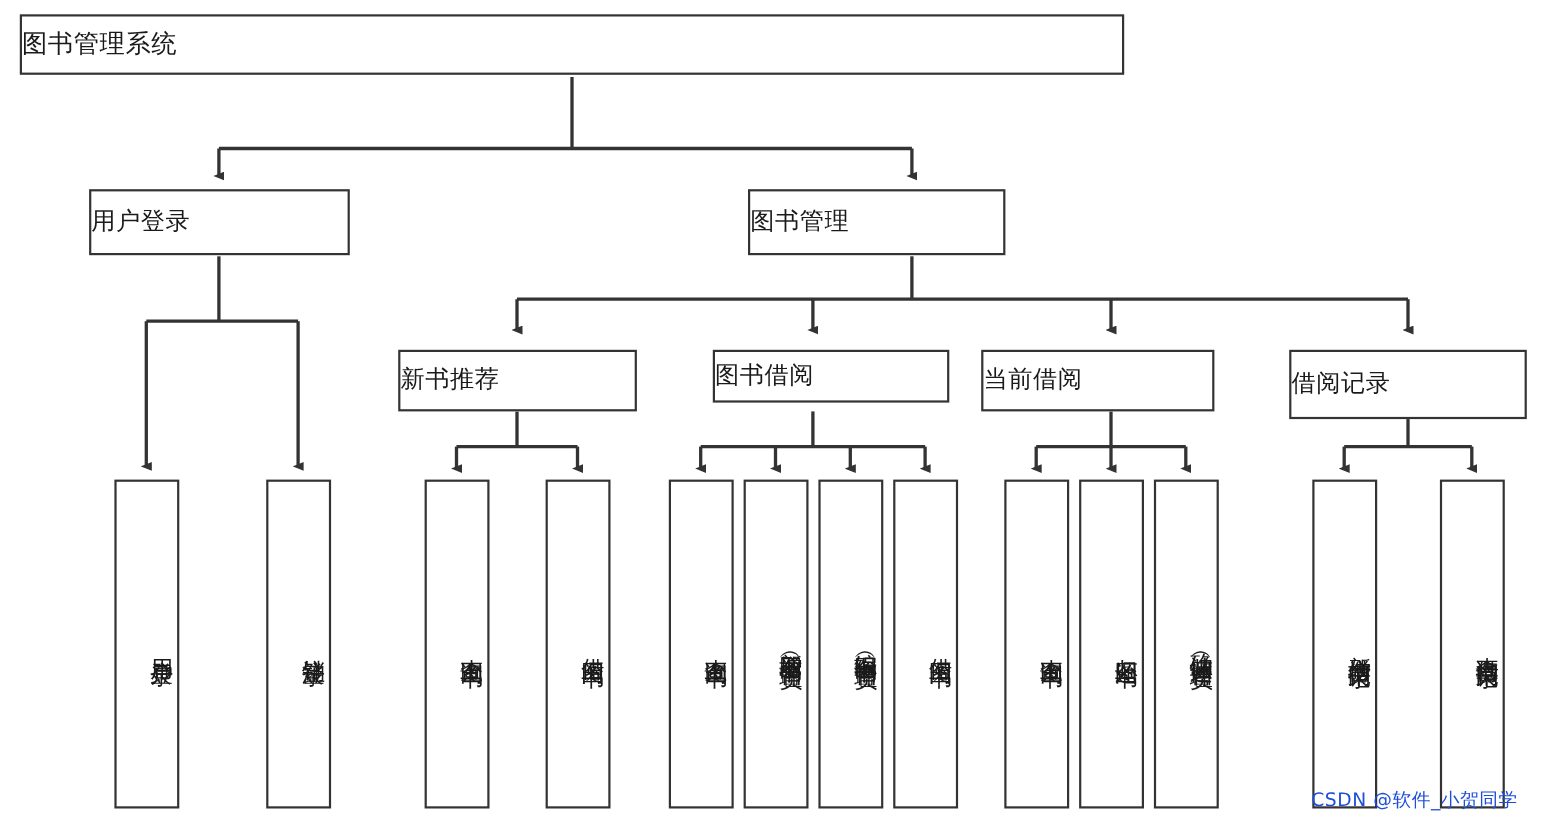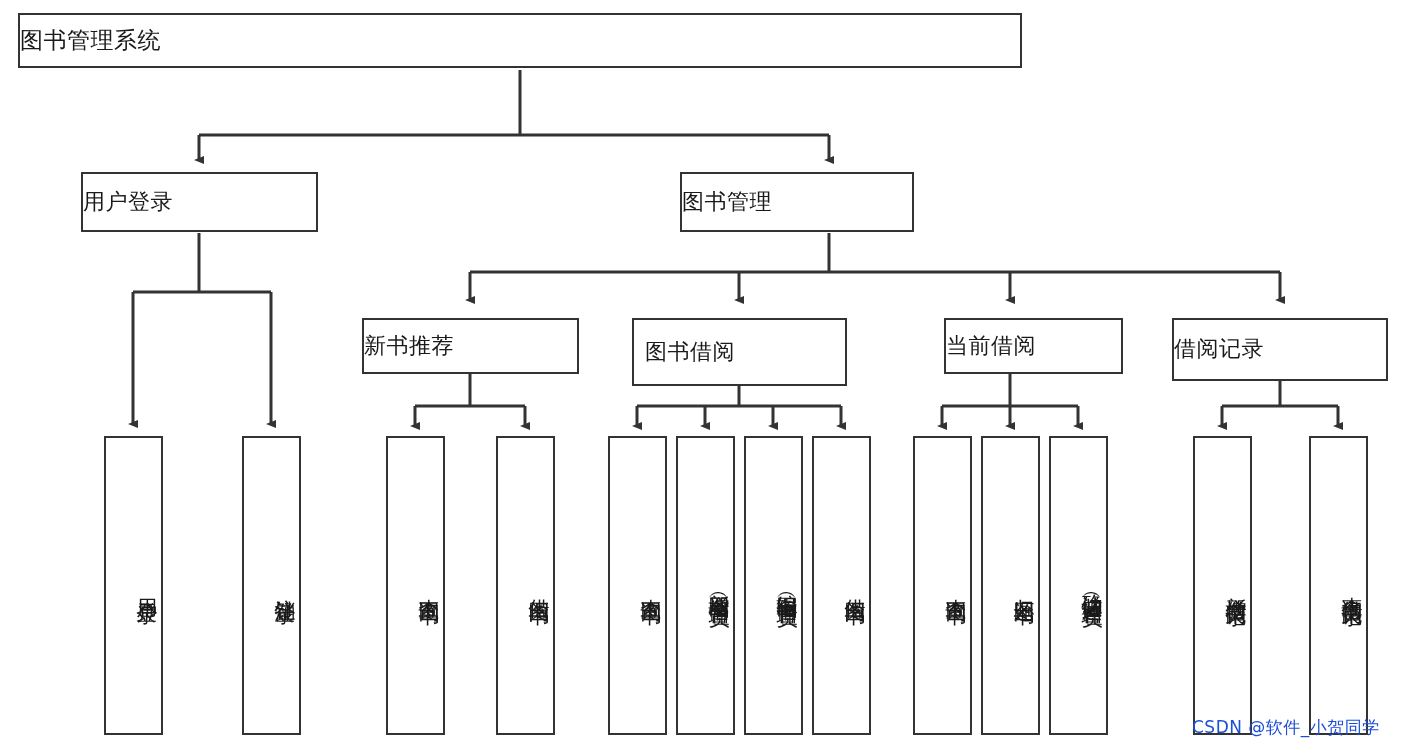--- a/index.html
+++ b/index.html
@@ -128,24 +128,24 @@
   <div class="node horiz" style="left:81px; top:172px; width:237px; height:60px;">
     <span>用户登录</span>
   </div>
   <div class="node horiz" style="left:680px; top:172px; width:234px; height:60px;">
     <span>图书管理</span>
   </div>
 
   <div class="node horiz" style="left:362px; top:318px; width:217px; height:56px;">
     <span>新书推荐</span>
   </div>
-  <div class="node horiz" style="left:632px; top:318px; width:215px; height:68px;padding-left:11px;">
+  <div class="node horiz" style="left:648px; top:318px; width:215px; height:48px;">
     <span>图书借阅</span>
   </div>
-  <div class="node horiz" style="left:944px; top:318px; width:179px; height:56px;">
+  <div class="node horiz" style="left:892px; top:318px; width:212px; height:56px;">
     <span>当前借阅</span>
   </div>
   <div class="node horiz" style="left:1172px; top:318px; width:216px; height:63px;">
     <span>借阅记录</span>
   </div>
 
   <div class="node vert" style="left:104px; top:436px; width:59px; height:299px;">
     <span class="vtext">用户登录</span>
   </div>
   <div class="node vert" style="left:242px; top:436px; width:59px; height:299px;">

